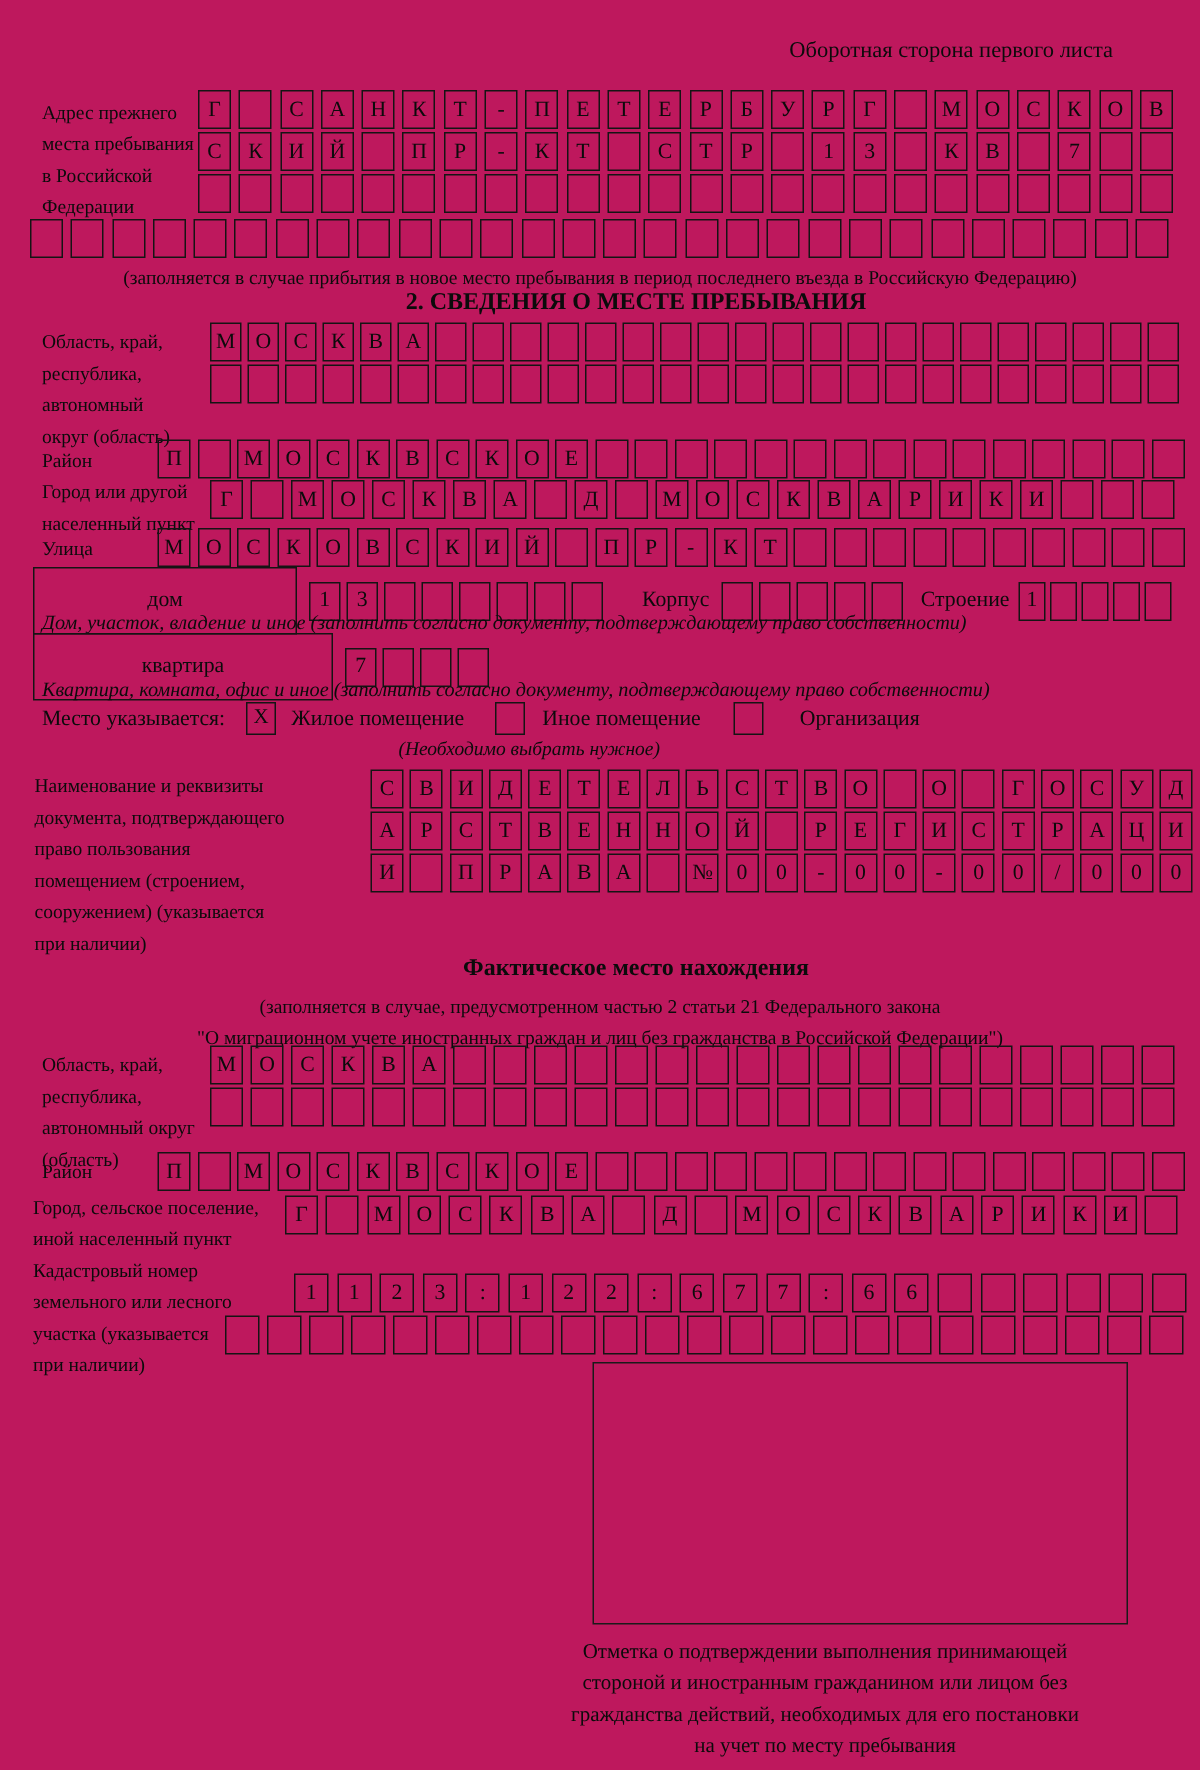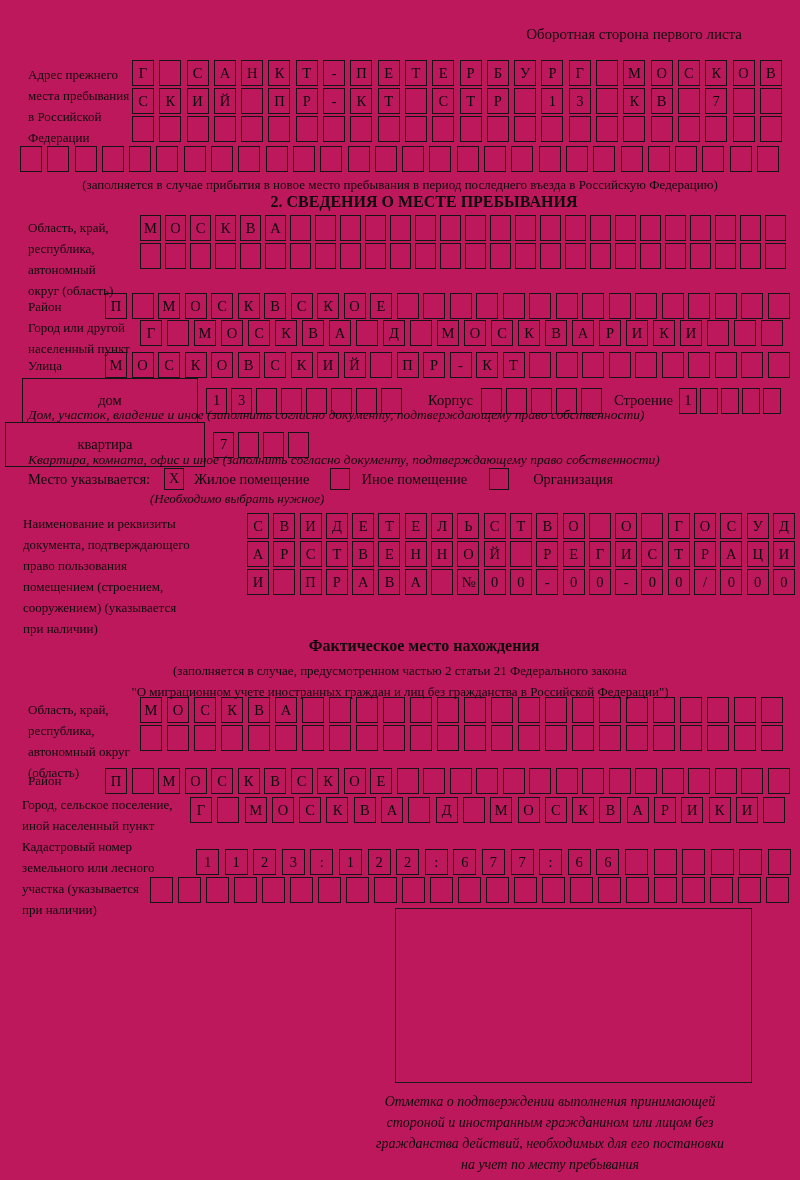--- a/index.html
+++ b/index.html
@@ -23,21 +23,21 @@
   .p28  .cell{width:23px;margin-right:5px;}
   .inline-row{position:absolute;display:flex;align-items:center;}
   .field-rect{box-sizing:border-box;height:45px;border:1.7px solid #141414;
               display:flex;align-items:center;justify-content:center;font-size:14.5px;}
   .inline-lbl{font-size:14.5px;white-space:nowrap;}
   .checkbox{box-sizing:border-box;width:20px;height:22px;border:1.7px solid #141414;
             display:flex;align-items:center;justify-content:center;font-size:14px;}
   .stamp-box{position:absolute;left:395px;top:908px;width:357px;height:175px;
              border:1.7px solid #1a1a1a;box-sizing:border-box;}
   .stamp-note{position:absolute;left:320px;top:1091px;width:460px;text-align:center;
-              font-size:14px;line-height:21px;white-space:pre-line;font-style:italic;}
+              font-size:14px;line-height:21px;white-space:pre-line;}
   .house-cells .cell{width:21px;margin-right:4px;}
   .stro-cells .cell{width:18px;margin-right:3px;}
 </style>
 </head>
 <body>
 
 <div class="page">
 
   <div class="title-right">Оборотная сторона первого листа</div>
 
@@ -331,41 +331,41 @@
     <div class="cells stro-cells" style="position:static">
         <div class="cell">1</div>
         <div class="cell"></div>
         <div class="cell"></div>
         <div class="cell"></div>
         <div class="cell"></div>
       </div>
   </div>
   <div class="caption" style="left:28px;top:407px">Дом, участок, владение и иное (заполнить согласно документу, подтверждающему право собственности)</div>
 
-  <div class="inline-row" style="left:5px;top:422px">
+  <div class="inline-row" style="left:22px;top:422px">
     <div class="field-rect" style="width:200px;margin-right:8px">квартира</div>
     <div class="cells house-cells" style="position:static">
         <div class="cell">7</div>
         <div class="cell"></div>
         <div class="cell"></div>
         <div class="cell"></div>
       </div>
   </div>
   <div class="caption" style="left:28px;top:452px">Квартира, комната, офис и иное (заполнить согласно документу, подтверждающему право собственности)</div>
 
   <div class="inline-row" style="left:28px;top:468px">
     <div class="inline-lbl" style="margin-right:14px">Место указывается:</div>
     <div class="checkbox">X</div>
     <div class="inline-lbl" style="margin-left:10px;margin-right:20px">Жилое помещение</div>
     <div class="checkbox"></div>
     <div class="inline-lbl" style="margin-left:12px;margin-right:22px">Иное помещение</div>
     <div class="checkbox"></div>
     <div class="inline-lbl" style="margin-left:24px">Организация</div>
   </div>
-  <div class="caption" style="left:150px;top:491px;width:290px;text-align:left;font-size:13px">(Необходимо выбрать нужное)</div>
+  <div class="caption" style="left:150px;top:491px;width:290px;text-align:right;font-size:13px">(Необходимо выбрать нужное)</div>
 
   <div class="lbl" style="left:23px;top:513px;width:215px">Наименование и реквизиты
 документа, подтверждающего
 право пользования
 помещением (строением,
 сооружением) (указывается
 при наличии)</div>
   <div class="cells p263" style="left:247px;top:513px">
       <div class="cell">С</div>
       <div class="cell">В</div>

